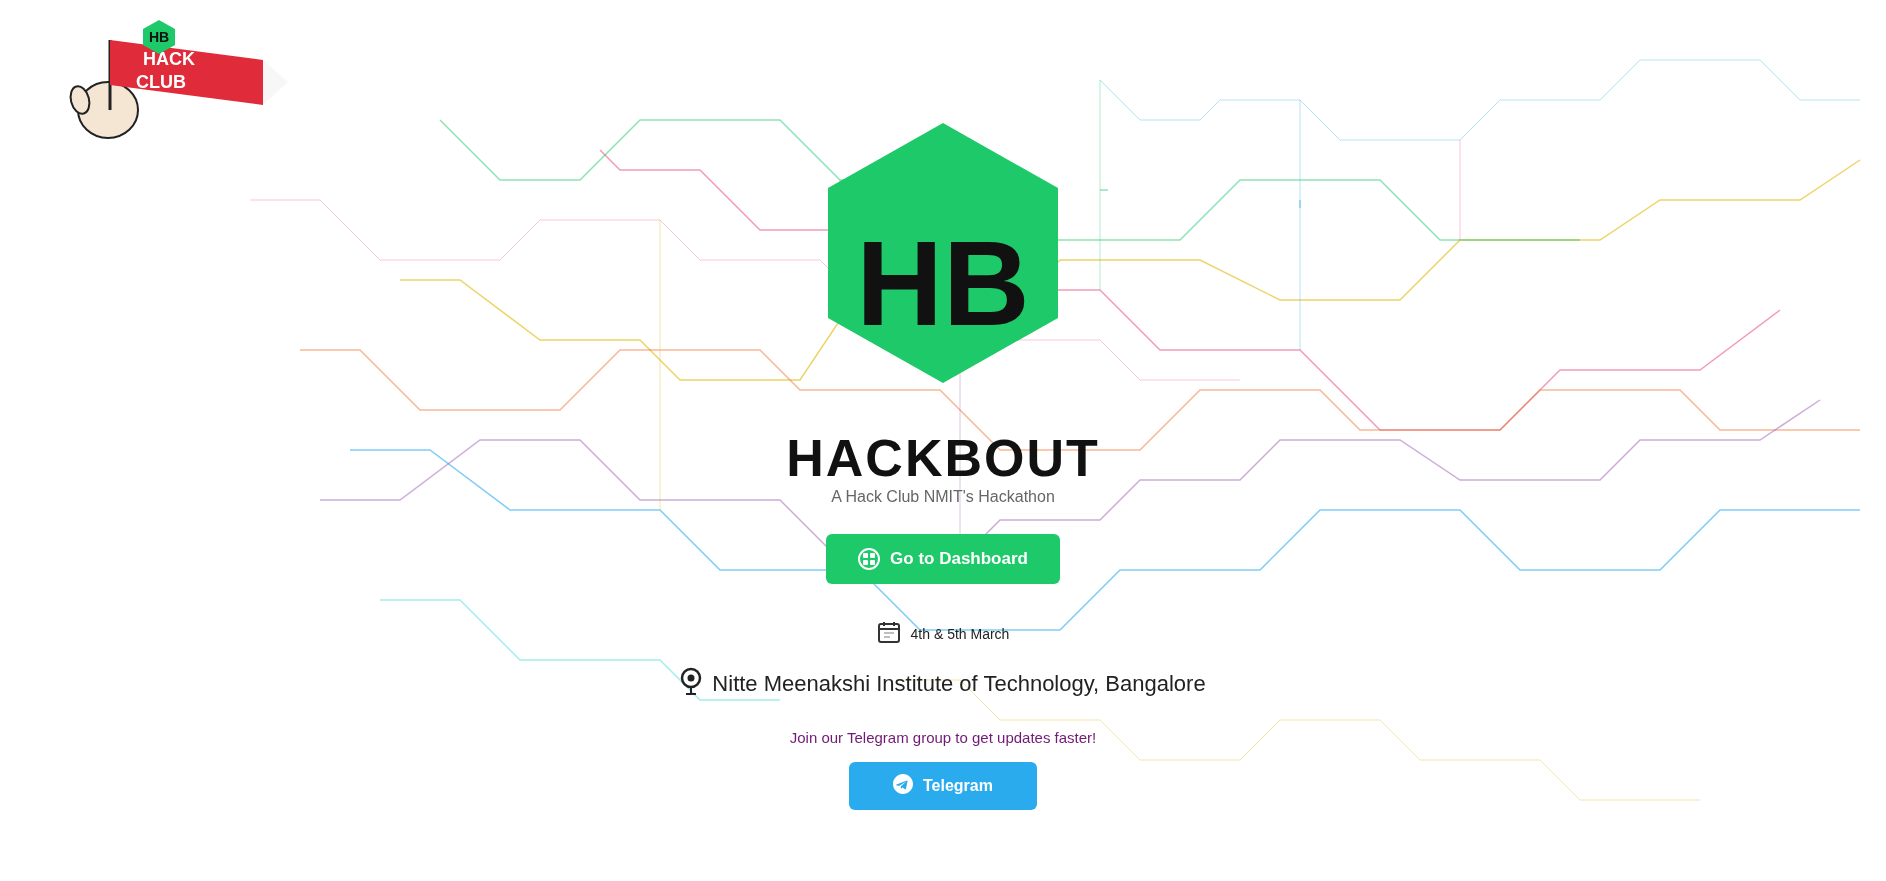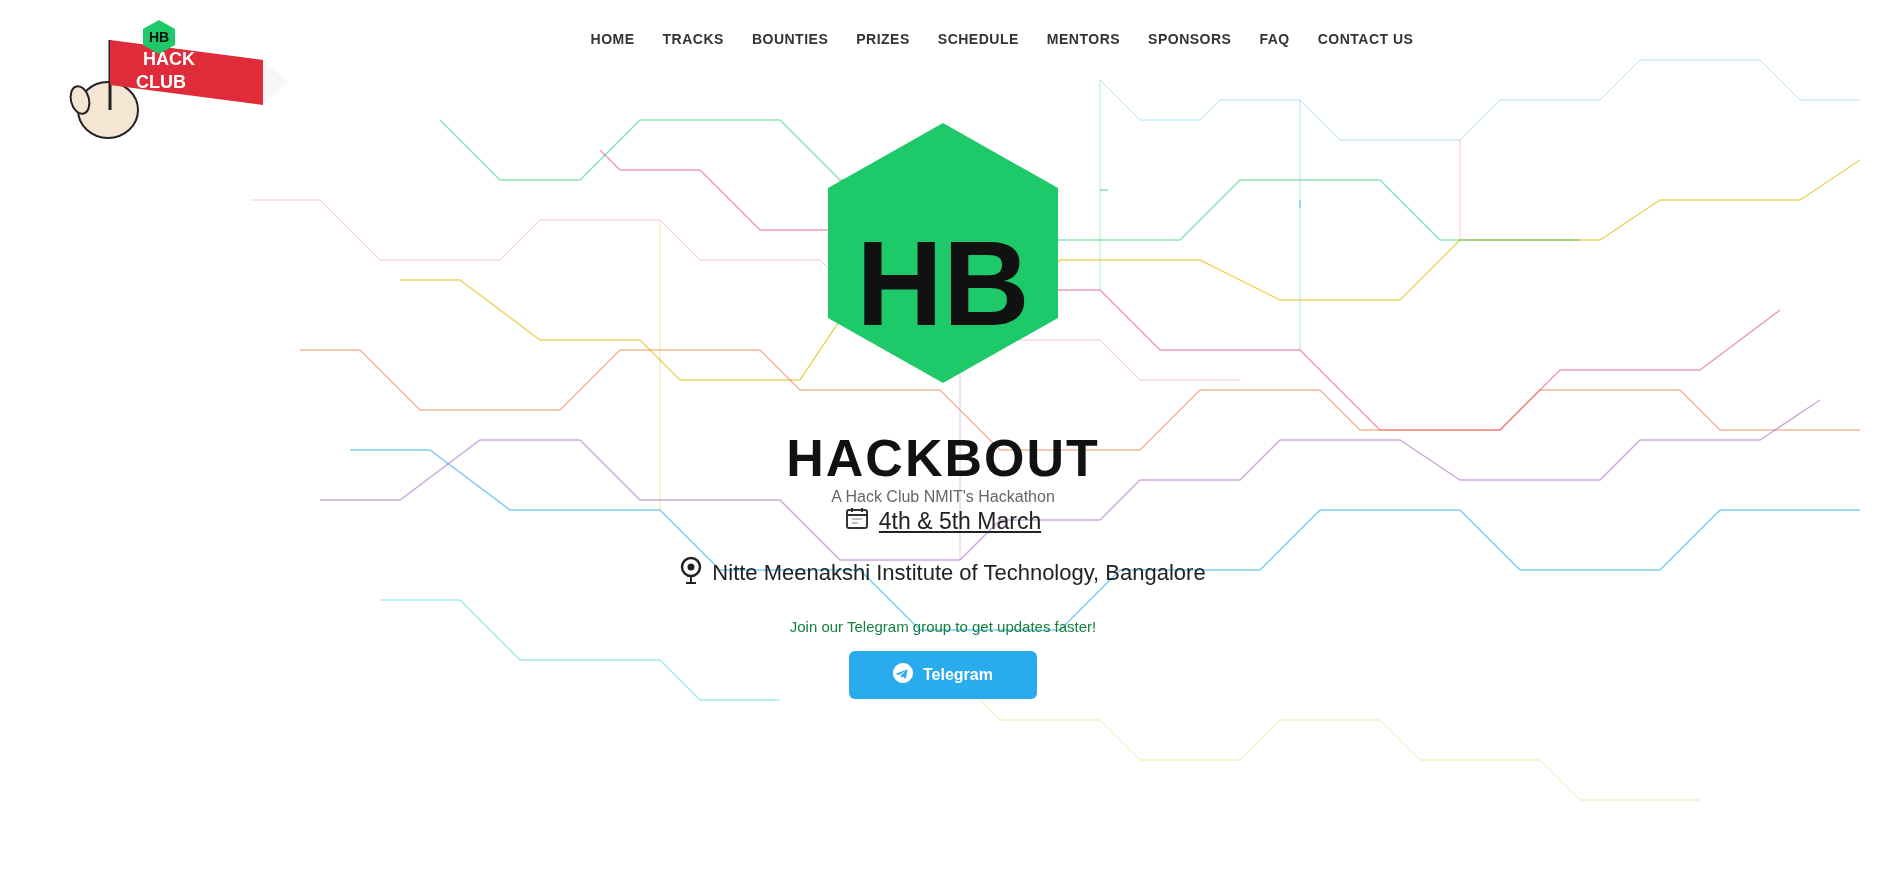--- a/index.html
+++ b/index.html
@@ -79,20 +79,21 @@
     .hackbout-title {
       font-size: 52px;
       font-weight: 900;
       color: #111;
       letter-spacing: 2px;
     }
 
     .hackbout-subtitle {
       font-size: 16px;
       color: #666;
+      margin-bottom: 28px;
     }
 
     .dashboard-btn {
       display: flex;
       align-items: center;
       gap: 10px;
       background: #1ec96a;
       color: #fff;
       border: none;
       border-radius: 6px;
@@ -112,40 +113,39 @@
       display: flex;
       align-items: center;
       justify-content: center;
       font-size: 11px;
     }
 
     .event-date {
       display: flex;
       align-items: center;
       gap: 10px;
-      font-size: 23px;
+      font-size: 14px;
       font-weight: 500;
       color: #222;
       margin-bottom: 20px;
-      text-decoration: underline;
     }
 
     .event-location {
       display: flex;
       align-items: center;
       gap: 10px;
       font-size: 22px;
       font-weight: 500;
       color: #222;
       margin-bottom: 28px;
     }
 
     .telegram-cta {
       font-size: 15px;
-      color: #15803d;
+      color: #701a75;
       margin-bottom: 16px;
     }
 
     .telegram-btn {
       display: flex;
       align-items: center;
       gap: 10px;
       background: #2AABEE;
       color: #fff;
       border: none;
@@ -224,45 +224,43 @@
   </svg>
 </div>
 
 <nav class="navbar">
   <div class="nav-brand">
     <svg class="hb-logo-small" viewBox="0 0 38 38" xmlns="http://www.w3.org/2000/svg">
       <polygon points="19,2 35,11 35,27 19,36 3,27 3,11" fill="#1ec96a" stroke="none"></polygon>
       <text x="19" y="24" font-size="14" font-weight="900" fill="#111" text-anchor="middle" font-family="Arial">HB</text>
     </svg>
   </div>
-  <div class="nav-center">
-    <ul class="nav-links">
-      <li><a href="#">HOME</a></li>
-      <li><a href="#">TRACKS</a></li>
-      <li><a href="#">BOUNTIES</a></li>
-      <li><a href="#">PRIZES</a></li>
-      <li><a href="#">SCHEDULE</a></li>
-      <li><a href="#">MENTORS</a></li>
-      <li><a href="#">SPONSORS</a></li>
-      <li><a href="#">FAQ</a></li>
-      <li><a href="#">CONTACT US</a></li>
-    </ul>
-  </div>
 </nav>
 
 <main class="main-content">
 
   <svg class="hb-hexagon" viewBox="0 0 260 290" xmlns="http://www.w3.org/2000/svg">
     <polygon points="130,5 245,70 245,200 130,265 15,200 15,70" fill="#1ec96a"></polygon>
     <text x="130" y="175" font-size="120" font-weight="900" fill="#111" text-anchor="middle" font-family="'Arial Black', Arial, sans-serif" dominant-baseline="middle">HB</text>
   </svg>
 
   <h1 class="hackbout-title">HACKBOUT</h1>
   <p class="hackbout-subtitle">A Hack Club NMIT's Hackathon</p>
 
+  <a href="#" class="dashboard-btn">
+    <span class="btn-icon">
+      <svg width="16" height="16" viewBox="0 0 16 16" xmlns="http://www.w3.org/2000/svg">
+        <rect x="2" y="2" width="5" height="5" rx="1" fill="#fff"></rect>
+        <rect x="9" y="2" width="5" height="5" rx="1" fill="#fff"></rect>
+        <rect x="2" y="9" width="5" height="5" rx="1" fill="#fff"></rect>
+        <rect x="9" y="9" width="5" height="5" rx="1" fill="#fff"></rect>
+      </svg>
+    </span>
+    <span>Go to Dashboard</span>
+  </a>
 
   <div class="event-date">
     <span>
       <svg width="24" height="24" viewBox="0 0 24 24" xmlns="http://www.w3.org/2000/svg">
         <rect x="2" y="4" width="20" height="18" rx="2" fill="none" stroke="#333" stroke-width="2"></rect>
         <line x1="2" y1="9" x2="22" y2="9" stroke="#333" stroke-width="2"></line>
         <line x1="7" y1="2" x2="7" y2="6" stroke="#333" stroke-width="2"></line>
         <line x1="17" y1="2" x2="17" y2="6" stroke="#333" stroke-width="2"></line>
         <line x1="7" y1="13" x2="17" y2="13" stroke="#aaa" stroke-width="1.5"></line>
         <line x1="7" y1="17" x2="13" y2="17" stroke="#aaa" stroke-width="1.5"></line>

